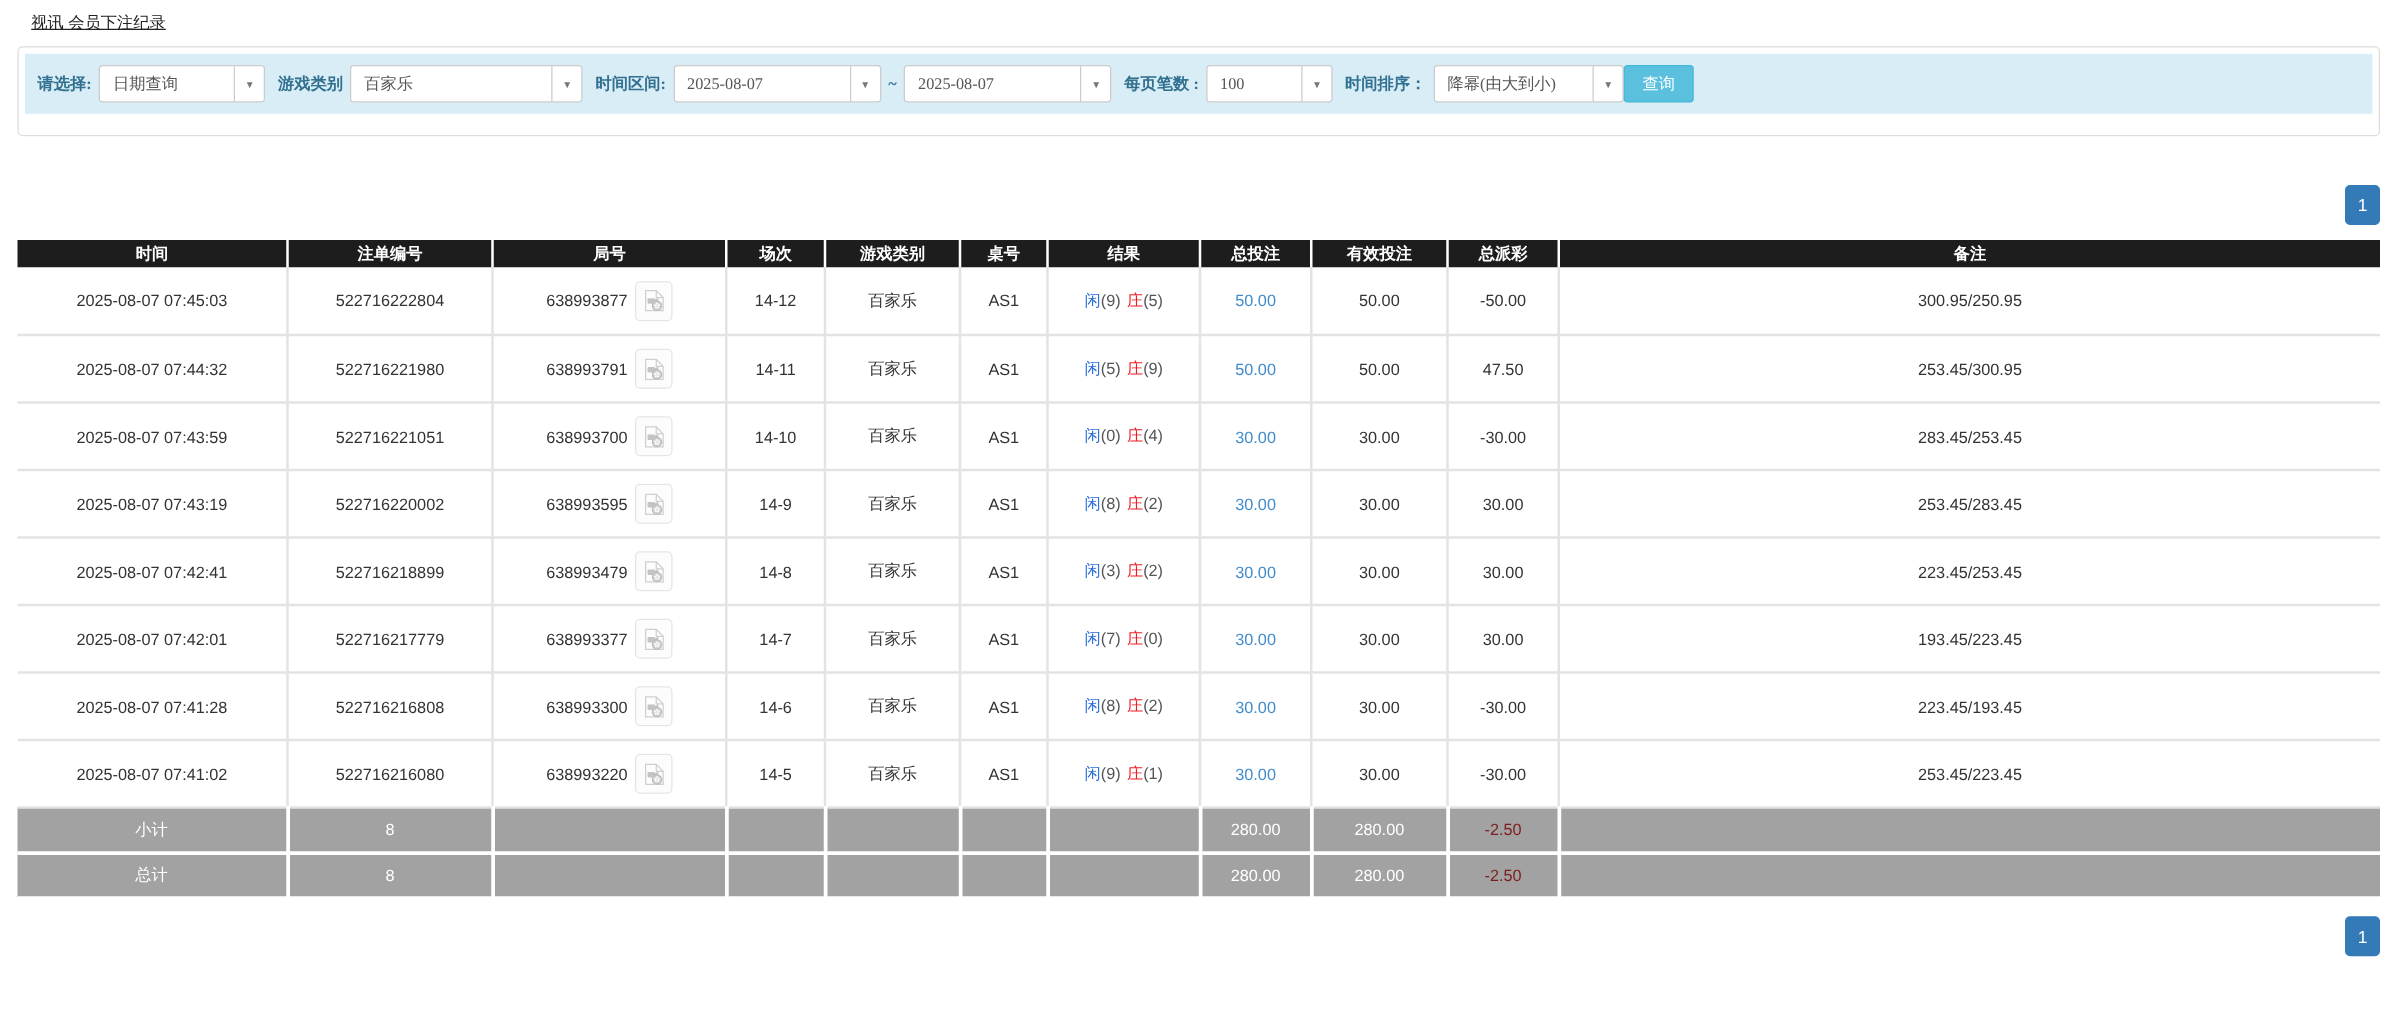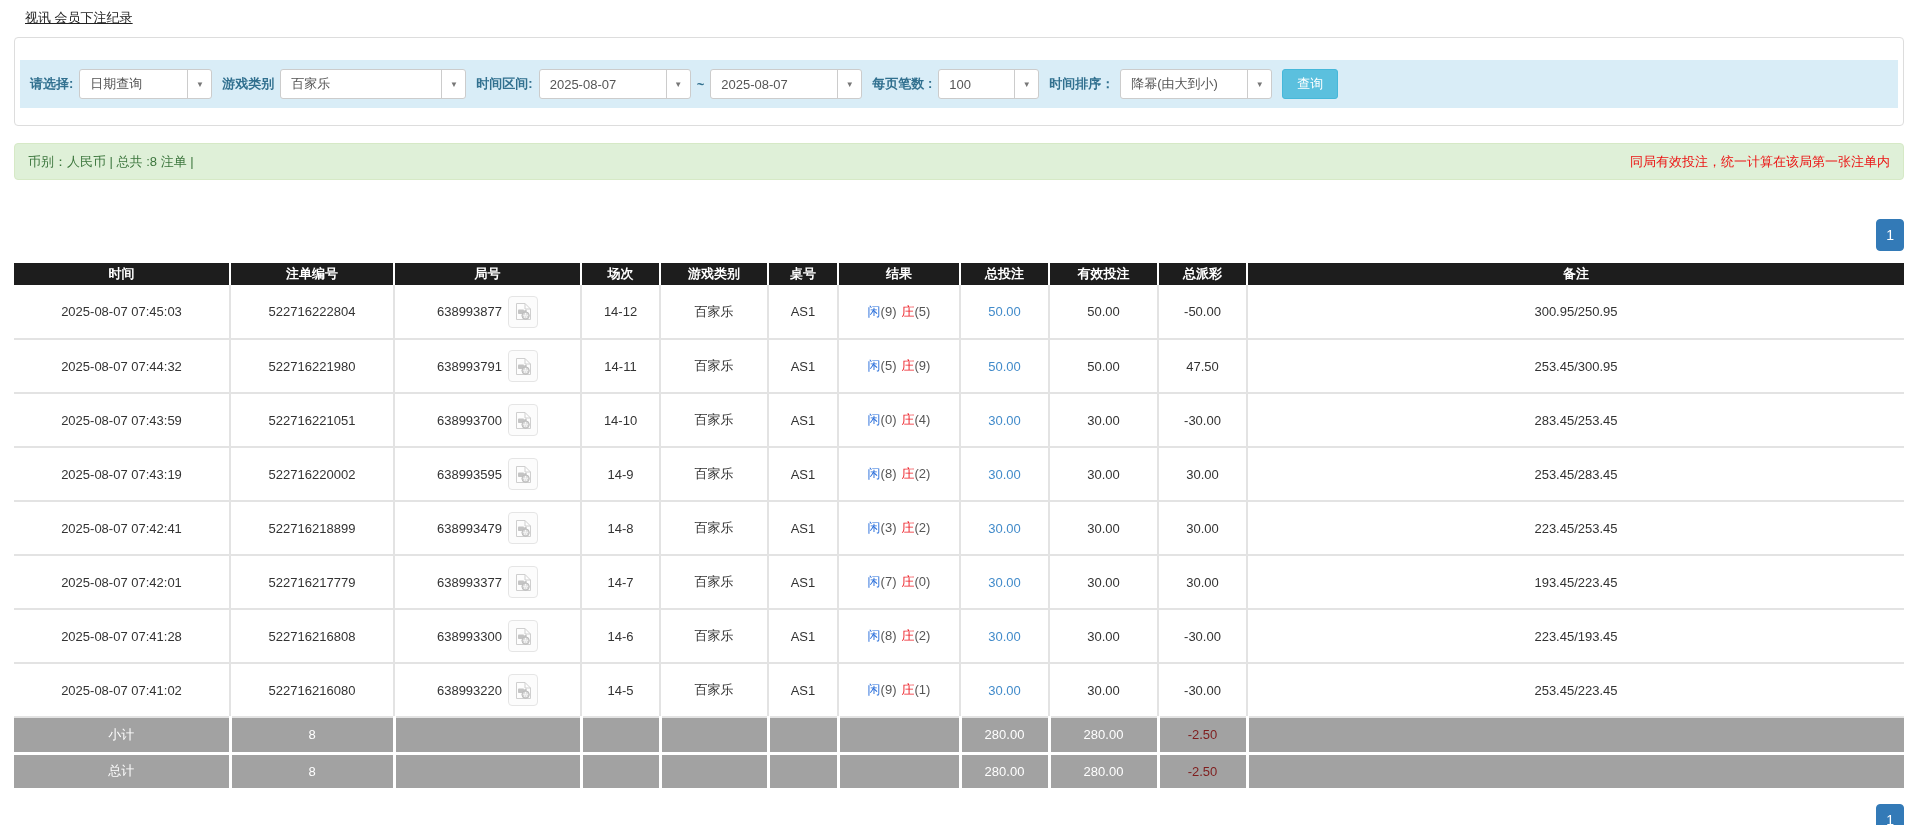--- a/index.html
+++ b/index.html
@@ -8,41 +8,41 @@
     width:1918px; height:825px; overflow:hidden;
     background:#fff; color:#333;
     font-family:"Liberation Sans","DejaVu Sans",sans-serif;
     font-size:13px;
   }
   .page { padding:0 14px; }
 
   .page-title { font-size:13px; font-weight:400; color:#222; margin:9px 11px 10px;text-decoration:underline; }
 
   
-  .filter-panel { border:1px solid #ddd; border-radius:4px; background:#fff; padding:22px 5px 17px; }
+  .filter-panel { border:1px solid #ddd; border-radius:4px; background:#fff; padding:5px 5px 17px;font-family:Liberation Serif, serif; }
   .filter-bar { background:#d9edf7; padding:9px 10px; display:flex; align-items:center; }
   .f-label { color:#31708f; font-weight:700; white-space:nowrap; margin:0 6px 0 10px; }
   .combo {
     background:#fff; border:1px solid #ccc; border-radius:3px; height:30px;
     display:flex; align-items:center; cursor:pointer;
   }
   .combo .val { padding:0 10px; flex:1; color:#555; white-space:nowrap; overflow:hidden; }
   .combo .arrow {
     width:24px; align-self:stretch; border-left:1px solid #ccc;
     display:flex; align-items:center; justify-content:center;
     color:#777; font-size:8px;
   }
   .w-query { width:133px;gap:23px; }
   .w-game  { width:186px; }
-  .w-date  { width:152px; }
+  .w-date  { width:166px; }
   .w-size  { width:101px; }
   .w-sort  { width:152px; }
   .tilde { color:#31708f; font-weight:700; margin:0 6px; }
   .btn-query {
-    margin-left:10px; height:30px; padding:0 14px;
+    height:30px; padding:0 14px;
     background:#5bc0de; border:1px solid #46b8da; border-radius:3px;
     color:#fff; font-size:13px; font-family:inherit; cursor:pointer;
   }
 
   
   .alert-success {
     margin-top:17px; background:#dff0d8; border:1px solid #d6e9c6; border-radius:4px;
     color:#3c763d; padding:0 13px; height:37px;
     display:flex; align-items:center; justify-content:space-between;
   }
@@ -131,24 +131,20 @@
       <span class="f-label">时间排序：</span>
       <div class="combo w-sort">
         <span class="val">降幂(由大到小)</span>
         <span class="arrow">▼</span>
       </div>
 
       <button class="btn-query">查询</button>
     </div>
   </div>
 
-  <div class="alert-success">
-    <span>币别：人民币 | 总共 :8 注单 |</span>
-    <span class="alert-right">同局有效投注，统一计算在该局第一张注单内</span>
-  </div>
 
   <div class="pagi-row pagi-top">
     <button class="page-btn">1</button>
   </div>
 
   <table class="records">
     <colgroup>
       <col style="width:216px">
         <col style="width:164px">
         <col style="width:187px">

